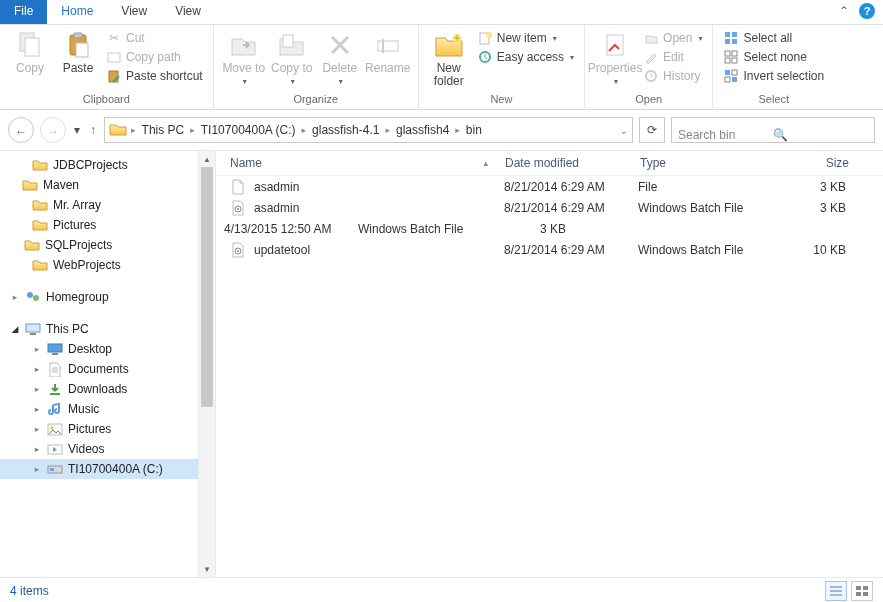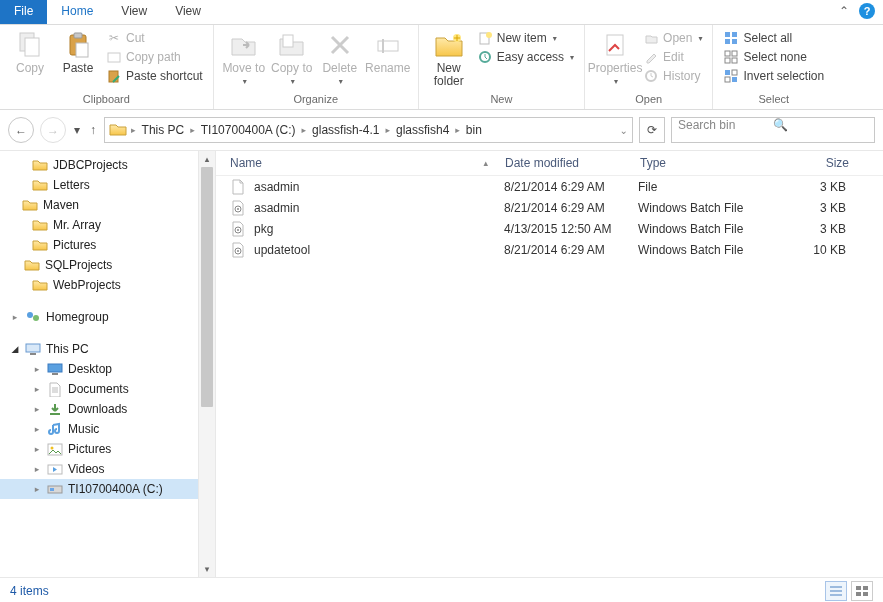--- a/index.html
+++ b/index.html
@@ -27,21 +27,21 @@
 
   .addr{display:flex;align-items:center;height:32px;padding:4px 8px;gap:6px;border-bottom:1px solid #e8e8e8}
   .navbtn{width:24px;height:24px;border:1px solid #c8c8c8;border-radius:50%;display:flex;align-items:center;justify-content:center;color:#555;background:#fff}
   .navbtn.dis{color:#c4c4c4;border-color:#e0e0e0}
   .addr .arrow{color:#555;padding:0 2px}
   .crumbbox{flex:1;display:flex;align-items:center;height:24px;border:1px solid #c8c8c8;background:#fff;padding:0 2px}
   .crumbbox .fico{width:18px;height:18px;margin:0 2px}
   .crumb{padding:0 4px;color:#333}
   .csep{color:#888;padding:0 2px;font-size:9px}
   .refresh{width:24px;height:24px;border:1px solid #c8c8c8;display:flex;align-items:center;justify-content:center;color:#555}
-  .search{width:190px;height:24px;border:1px solid #c8c8c8;display:flex;align-items:flex-start;padding:0 6px;color:#888}
+  .search{width:190px;height:24px;border:1px solid #c8c8c8;display:flex;align-items:flex-end;padding:0 6px;color:#888}
   .search span{flex:1}
   
   .main{display:flex;height:426px}
   .navpane{width:215px;border-right:1px solid #e8e8e8;overflow:hidden;position:relative;padding-top:4px}
   .navitem{display:flex;align-items:center;gap:5px;height:20px;padding:0 0 0 22px;color:#222}
   .navitem.sel{background:#cfe5f8}
   .navitem.grp{padding-left:10px;margin-top:12px}
   .navitem .exp{width:10px;color:#888;font-size:9px;text-align:center}
   .scroll{position:absolute;right:0;top:0;width:16px;height:100%;background:#f4f4f4;border-left:1px solid #e8e8e8}
   .scroll .thumb{position:absolute;left:2px;width:12px;background:#c8c8c8;border-radius:1px}
@@ -343,28 +343,20 @@
   <div class="navpane">
     <div id="nav-folders">
         <div class="navitem" style="padding-left:32px">
           <span class="smallico">
             <svg width="16" height="14">
               <path d="M1 3h5l2 2h7v7H1z" fill="url(#fg)" stroke="#caa13a"></path>
             </svg>
           </span>
           <span>JDBCProjects</span>
         </div>
-        <div class="navitem" style="padding-left:32px">
-          <span class="smallico">
-            <svg width="16" height="14">
-              <path d="M1 3h5l2 2h7v7H1z" fill="url(#fg)" stroke="#caa13a"></path>
-            </svg>
-          </span>
-          <span>Letters</span>
-        </div>
         <div class="navitem" style="">
           <span class="smallico">
             <svg width="16" height="14">
               <path d="M1 3h5l2 2h7v7H1z" fill="url(#fg)" stroke="#caa13a"></path>
             </svg>
           </span>
           <span>Maven</span>
         </div>
         <div class="navitem" style="padding-left:32px">
           <span class="smallico">
@@ -534,30 +526,20 @@
                 <circle cx="7" cy="9" r="1" fill="#888"></circle>
               </svg>
             </span>
             <span>asadmin</span>
           </div>
           <div class="c-date">8/21/2014 6:29 AM</div>
           <div class="c-type">Windows Batch File</div>
           <div class="c-size">3 KB</div>
         </div>
         <div class="row">
-          <div class="c-name">
-            <span class="fileico">
-              <svg width="14" height="16">
-                <path d="M2 1h7l3 3v11H2z" fill="#fff" stroke="#bbb"></path>
-                <circle cx="7" cy="9" r="3" fill="none" stroke="#888"></circle>
-                <circle cx="7" cy="9" r="1" fill="#888"></circle>
-              </svg>
-            </span>
-            <span>pkg</span>
-          </div>
           <div class="c-date">4/13/2015 12:50 AM</div>
           <div class="c-type">Windows Batch File</div>
           <div class="c-size">3 KB</div>
         </div>
         <div class="row">
           <div class="c-name">
             <span class="fileico">
               <svg width="14" height="16">
                 <path d="M2 1h7l3 3v11H2z" fill="#fff" stroke="#bbb"></path>
                 <circle cx="7" cy="9" r="3" fill="none" stroke="#888"></circle>

